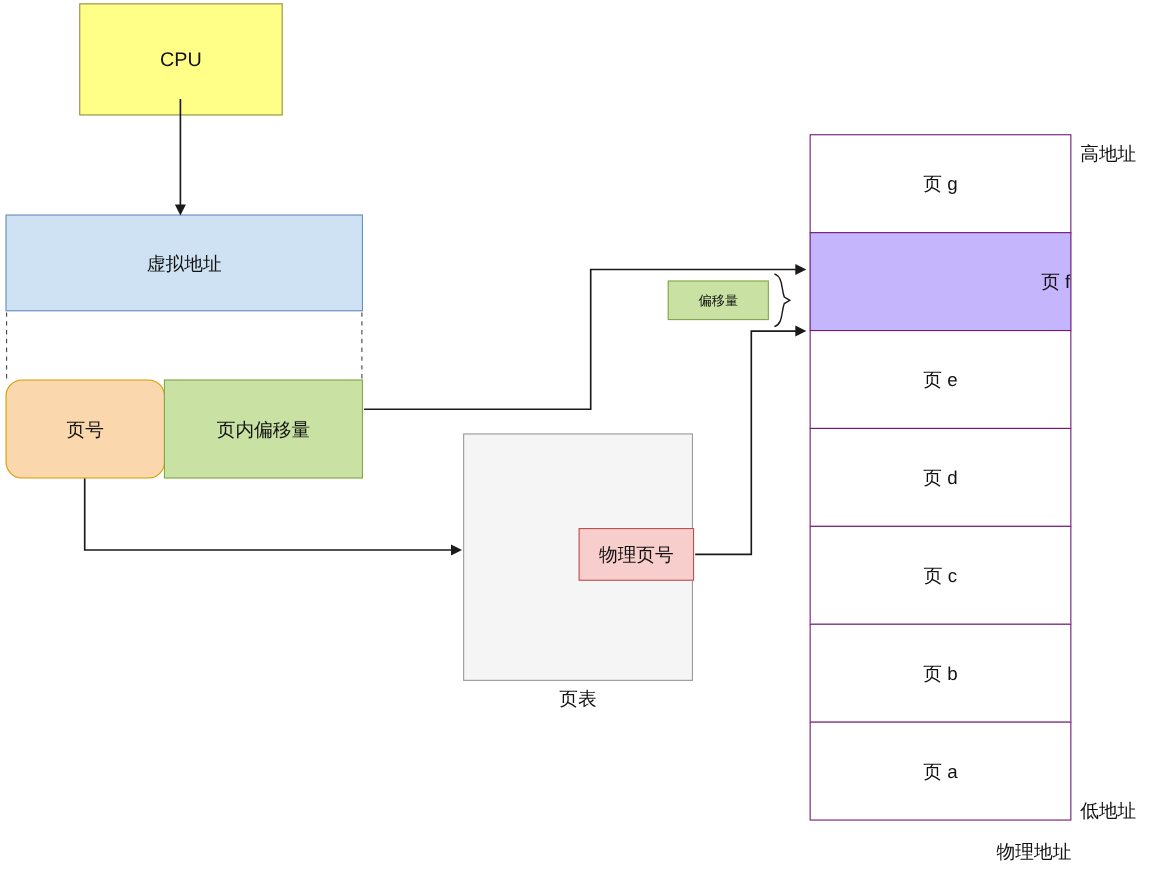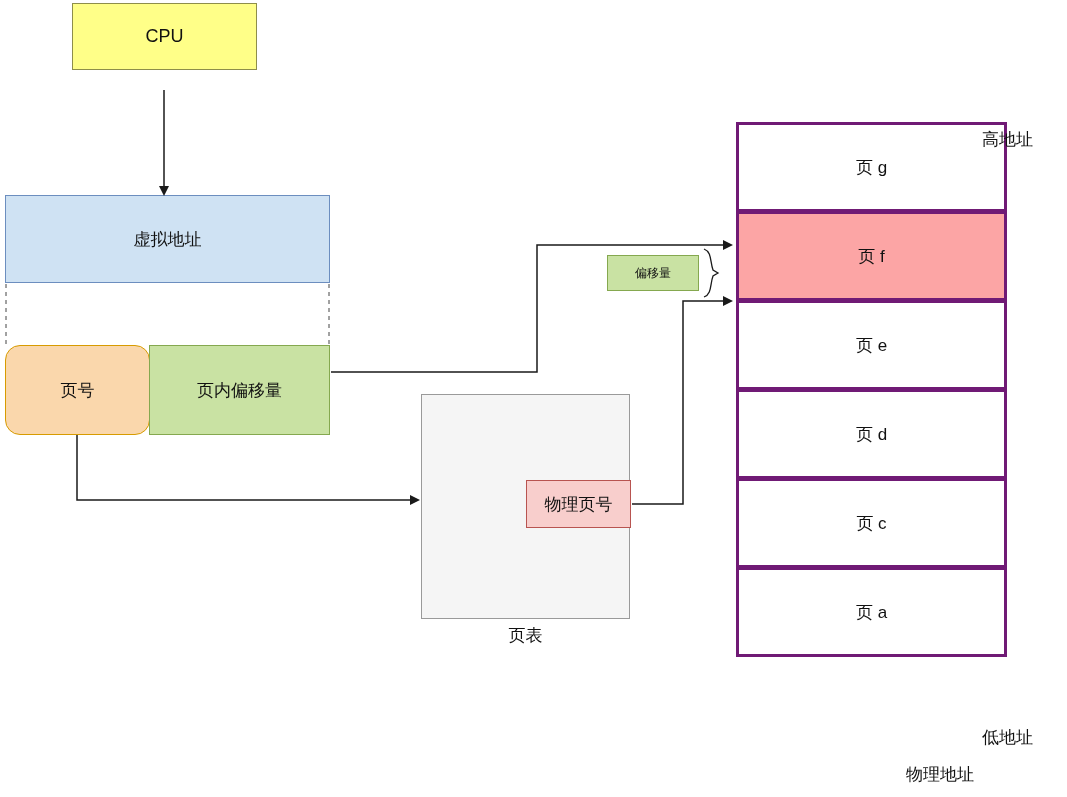--- a/index.html
+++ b/index.html
@@ -10,36 +10,36 @@
 
   .connectors { position:absolute; left:0; top:0; width:1067px; height:797px; z-index:5; pointer-events:none; }
   .connectors .line { fill:none; stroke:#1a1a1a; stroke-width:1.5; }
   .connectors .dashed { stroke:#444; stroke-width:1; stroke-dasharray:4 4; }
   .connectors .head { fill:#1a1a1a; stroke:none; }
   .connectors .brace { fill:none; stroke:#1a1a1a; stroke-width:1.3; }
 
   .box { position:absolute; display:flex; align-items:center; justify-content:center;
          font-size:17px; border:1px solid #666; background:#fff; text-align:center; z-index:2; }
 
-  .cpu   { left:72px;  top:3px;   width:185px; height:67px; background:#FFFF88; border-color:#8E8E4A; font-size:18px; }
+  .cpu   { left:72px;  top:3px;   width:185px; height:102px; background:#FFFF88; border-color:#8E8E4A; font-size:18px; }
   .vaddr { left:5px;   top:195px; width:325px; height:88px; background:#CFE2F3; border-color:#6C8EBF;justify-content:center; }
   .pnum  { left:5px;   top:345px; width:145px; height:90px; background:#FAD7AC; border-color:#D79B00;border-radius:15px; }
   .poff  { left:149px; top:345px; width:181px; height:90px; background:#C9E2A3; border-color:#85A84F;font-family:Liberation Serif, serif; }
 
   .ptable { left:421px; top:394px; width:209px; height:225px; background:#F5F5F5; border-color:#9a9a9a; }
   .vpn    { left:421px; top:480px; width:106px; height:48px; background:#FAD7AC; border-color:#D79B00; z-index:3; }
   .ppn    { left:526px; top:480px; width:105px; height:48px; background:#F8CECC; border-color:#B85450; z-index:3; }
 
   .offbox { left:607px; top:255px; width:92px; height:36px; background:#C9E2A3; border-color:#85A84F; font-size:12px; }
 
   .memcol { position:absolute; left:736px; top:122px; width:238px; z-index:2; }
-  .mem-row { width:271px; height:90px; margin-top:-1px; border:3px solid #701a75; background:#fff;
+  .mem-row { width:238px; height:90px; margin-top:-1px; border:1px solid #701a75; background:#fff;
              display:flex; align-items:center; justify-content:center; font-size:17px; }
   .mem-row:first-child { margin-top:0; }
-  .mem-row.highlight { background:#fca5a5; }
+  .mem-row.highlight { background:#c4b5fd;justify-content:flex-end; }
 
   .lbl { position:absolute; font-size:17px; color:#111; z-index:2; }
   .lbl-high  { left:982px; top:128px; }
   .lbl-low   { left:982px; top:726px; }
   .lbl-phys  { left:736px; top:763px; width:238px; text-align:right; }
   .lbl-ptable{ left:421px; top:624px; width:209px; text-align:center; }
 </style>
 </head>
 <body>
 
@@ -104,20 +104,23 @@
     <div class="mem-row">
       <span>页 e</span>
     </div>
     <div class="mem-row">
       <span>页 d</span>
     </div>
     <div class="mem-row">
       <span>页 c</span>
     </div>
     <div class="mem-row">
+      <span>页 b</span>
+    </div>
+    <div class="mem-row">
       <span>页 a</span>
     </div>
   </div>
 
   <div class="lbl lbl-high">高地址</div>
   <div class="lbl lbl-low">低地址</div>
   <div class="lbl lbl-phys">物理地址</div>
 
 </div>
 

